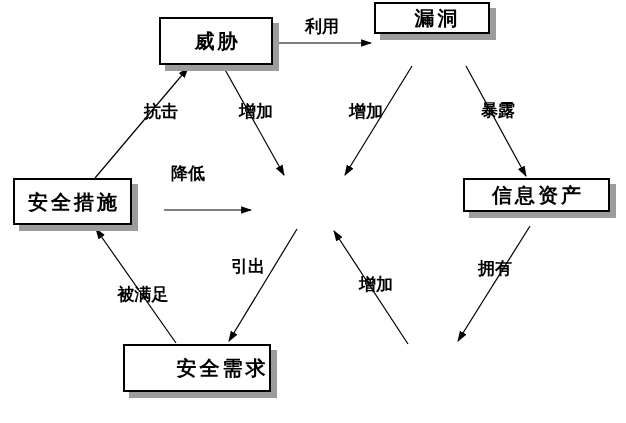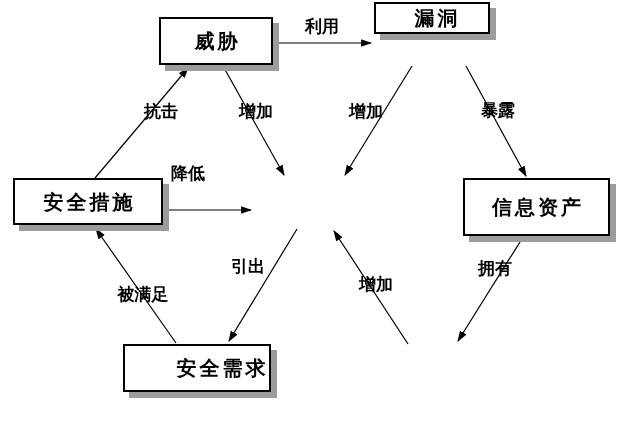--- a/index.html
+++ b/index.html
@@ -70,26 +70,26 @@
   </svg>
 
   <div class="node" style="left:159px; top:17px; width:114px; height:48px;">
     <span class="node-label">威胁</span>
   </div>
 
   <div class="node" style="left:374px; top:2px; width:116px; height:32px;padding-left:8px;">
     <span class="node-label">漏洞</span>
   </div>
 
-  <div class="node" style="left:13px; top:178px; width:150px; height:47px;">
+  <div class="node" style="left:13px; top:178px; width:119px; height:47px;">
     <span class="node-label">安全措施</span>
   </div>
 
 
-  <div class="node" style="left:463px; top:178px; width:147px; height:58px;">
+  <div class="node" style="left:463px; top:178px; width:147px; height:34px;">
     <span class="node-label">信息资产</span>
   </div>
 
   <div class="node" style="left:123px; top:344px; width:148px; height:48px;padding-left:48px;">
     <span class="node-label">安全需求</span>
   </div>
 
 
   <div class="edge-label" style="left:322px; top:26px;">利用</div>
   <div class="edge-label" style="left:143px; top:111px;margin-left:18px;">抗击</div>

